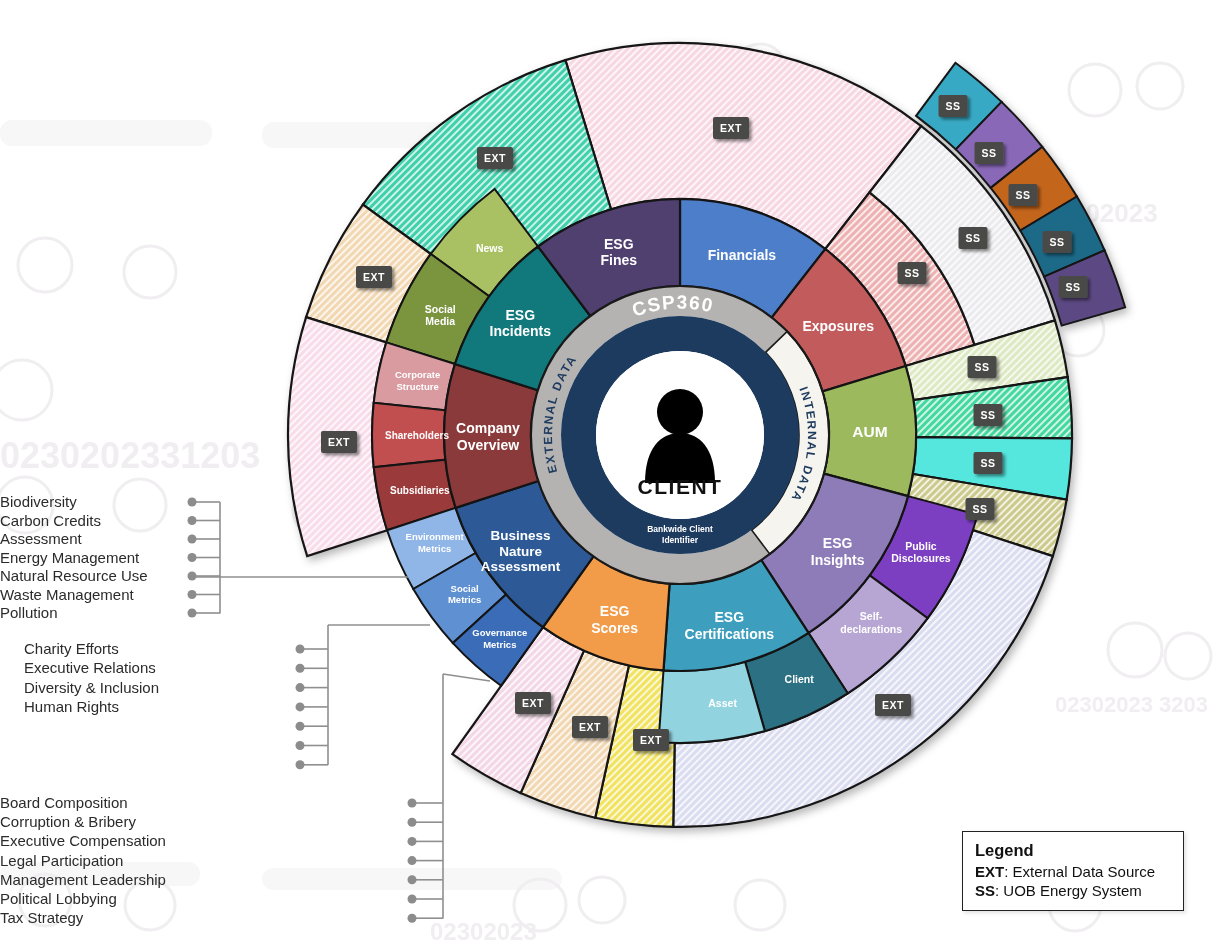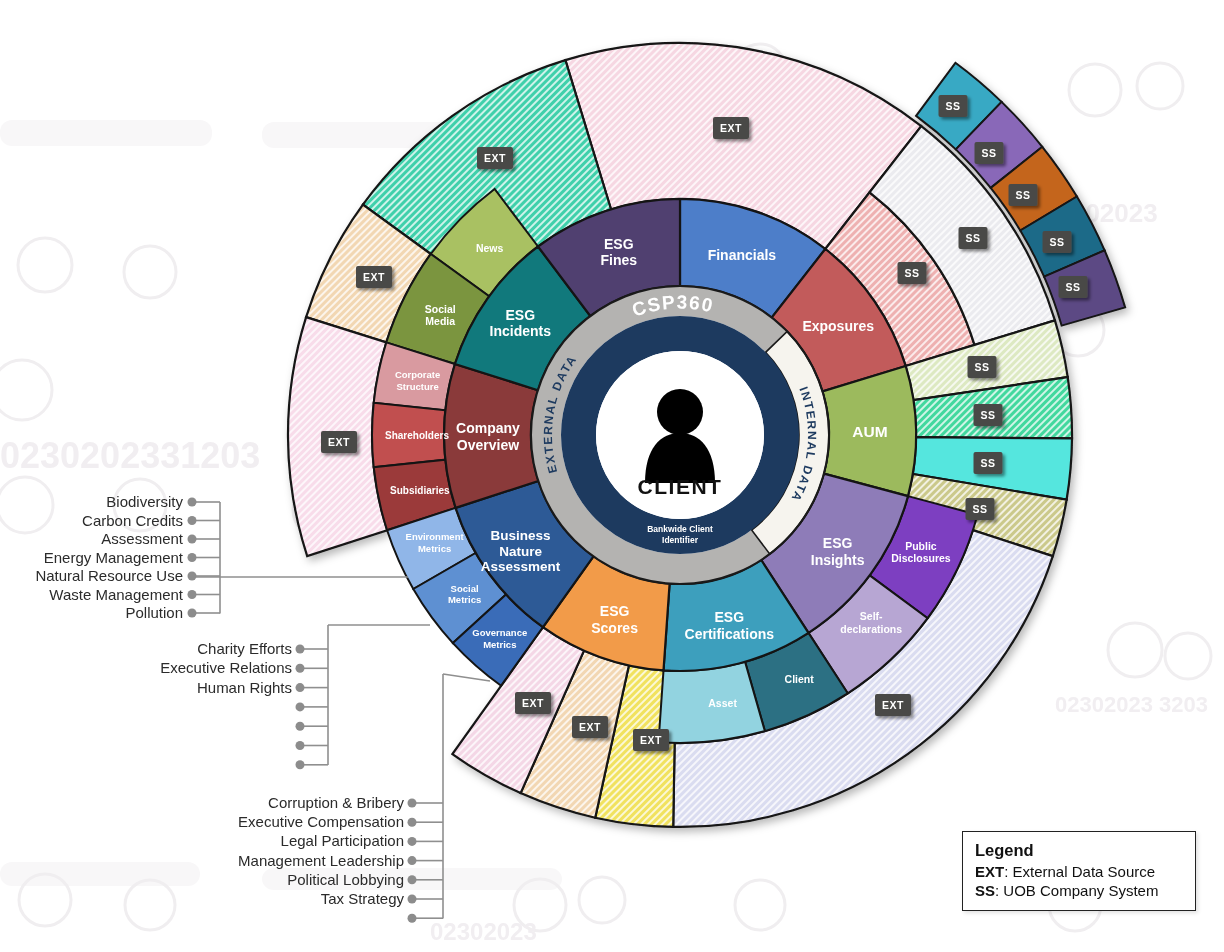--- a/index.html
+++ b/index.html
@@ -1,26 +1,26 @@
 <!DOCTYPE html>
 <html><head>
 <meta charset="utf-8">
 <style>
   html,body{margin:0;padding:0;background:#ffffff;}
   #canvas{position:relative;width:1224px;height:952px;background:#ffffff;overflow:hidden;
           font-family:"Liberation Sans",sans-serif;}
   #wheel-svg{position:absolute;left:0;top:0;}
   svg text{font-family:"Liberation Sans",sans-serif;}
-  .tlist{position:absolute;text-align:right;font-size:15px;color:#2b2b2b;}
+  .tlist{position:absolute;text-align:left;font-size:15px;color:#2b2b2b;}
   .trow{white-space:nowrap;}
   .tlist.env .trow{height:18.5px;line-height:18.5px;}
   .tlist.soc .trow{height:19.3px;line-height:19.3px;padding-left:24px;}
   .tlist.gov .trow{height:19.2px;line-height:19.2px;}
   #legend{position:absolute;left:962px;top:831px;width:196px;background:#fff;
-          border:1.6px solid #222;padding:9px 24px 10px 12px;box-shadow:2px 2px 4px rgba(0,0,0,.12);}
+          border:1.6px solid #222;padding:9px 12px 10px 12px;box-shadow:2px 2px 4px rgba(0,0,0,.12);}
   #legend .lg-title{font-size:16.5px;font-weight:bold;color:#111;margin-bottom:2px;}
   #legend .lg-row{font-size:15px;color:#111;line-height:19px;}
   #legend .lg-abbr{font-weight:bold;}
 </style>
 </head>
 <body>
 
 <div id="canvas">
   <svg id="wheel-svg" width="1224" height="952" viewBox="0 0 1224 952">
       <defs>
@@ -331,30 +331,32 @@
     <div class="trow">Assessment</div>
     <div class="trow">Energy Management</div>
     <div class="trow">Natural Resource Use</div>
     <div class="trow">Waste Management</div>
     <div class="trow">Pollution</div>
   </div>
 
   <div class="tlist soc" id="list-soc" style="left:0;top:639px;width:292px;">
     <div class="trow">Charity Efforts</div>
     <div class="trow">Executive Relations</div>
+    <div class="trow">Diversity &amp; Inclusion</div>
     <div class="trow">Human Rights</div>
   </div>
 
   <div class="tlist gov" id="list-gov" style="left:0;top:793px;width:404px;">
+    <div class="trow">Board Composition</div>
     <div class="trow">Corruption &amp; Bribery</div>
     <div class="trow">Executive Compensation</div>
     <div class="trow">Legal Participation</div>
     <div class="trow">Management Leadership</div>
     <div class="trow">Political Lobbying</div>
     <div class="trow">Tax Strategy</div>
   </div>
 
   <div id="legend">
     <div class="lg-title">Legend</div>
     <div class="lg-row"><span class="lg-abbr">EXT</span><span>: External Data Source</span></div>
-    <div class="lg-row"><span class="lg-abbr">SS</span><span>: UOB Company System</span></div>
+    <div class="lg-row"><span class="lg-abbr">SS</span><span>: UOB Energy System</span></div>
   </div>
 </div>
 
 </body></html>

